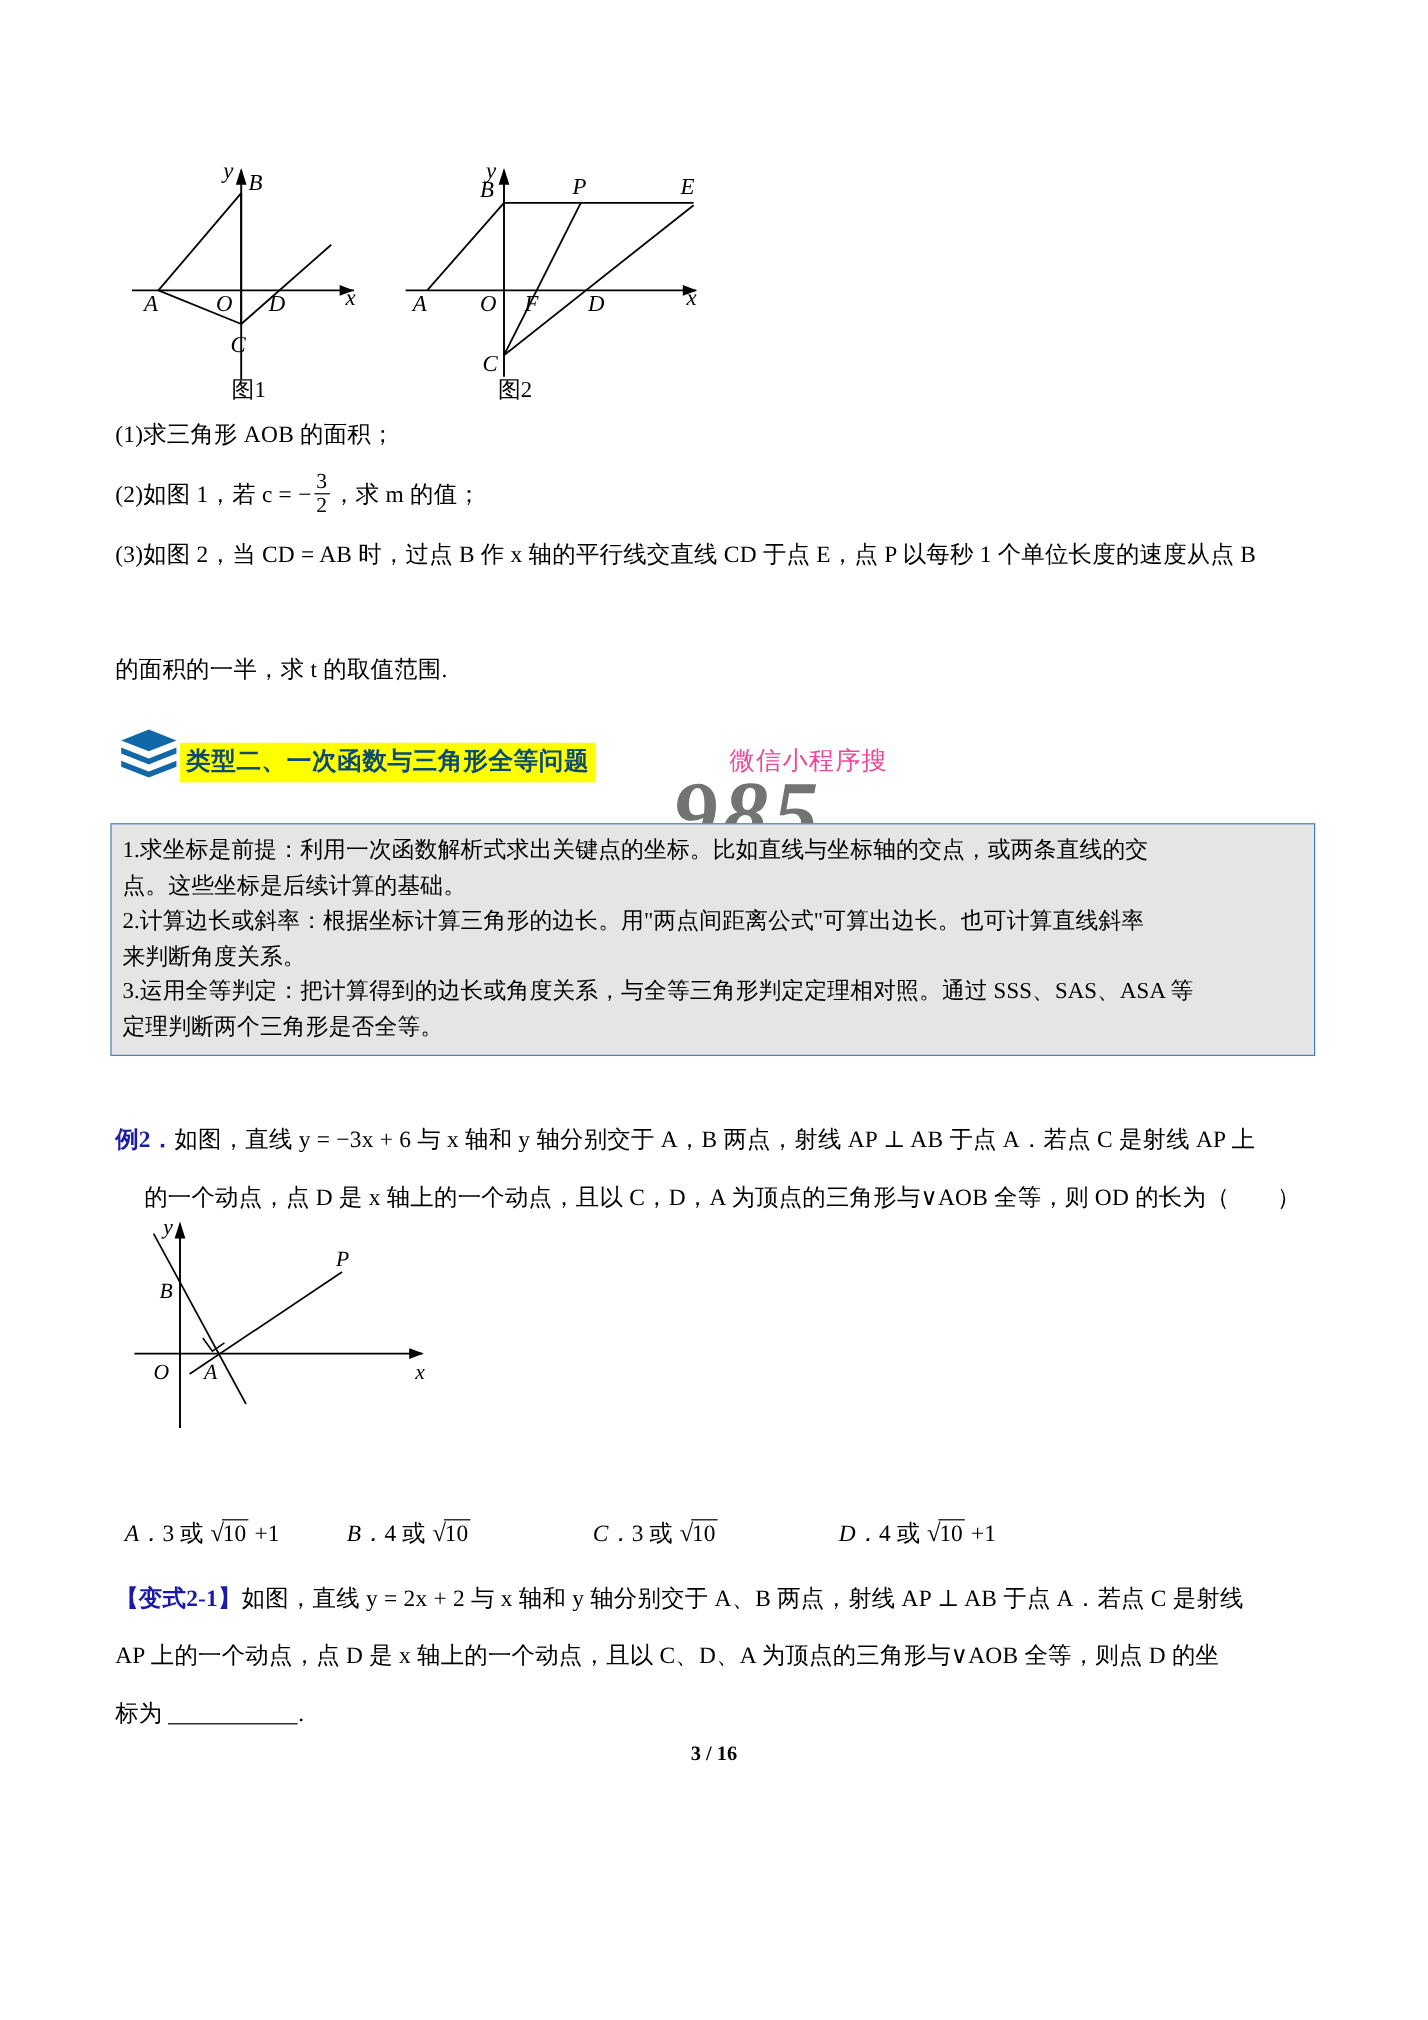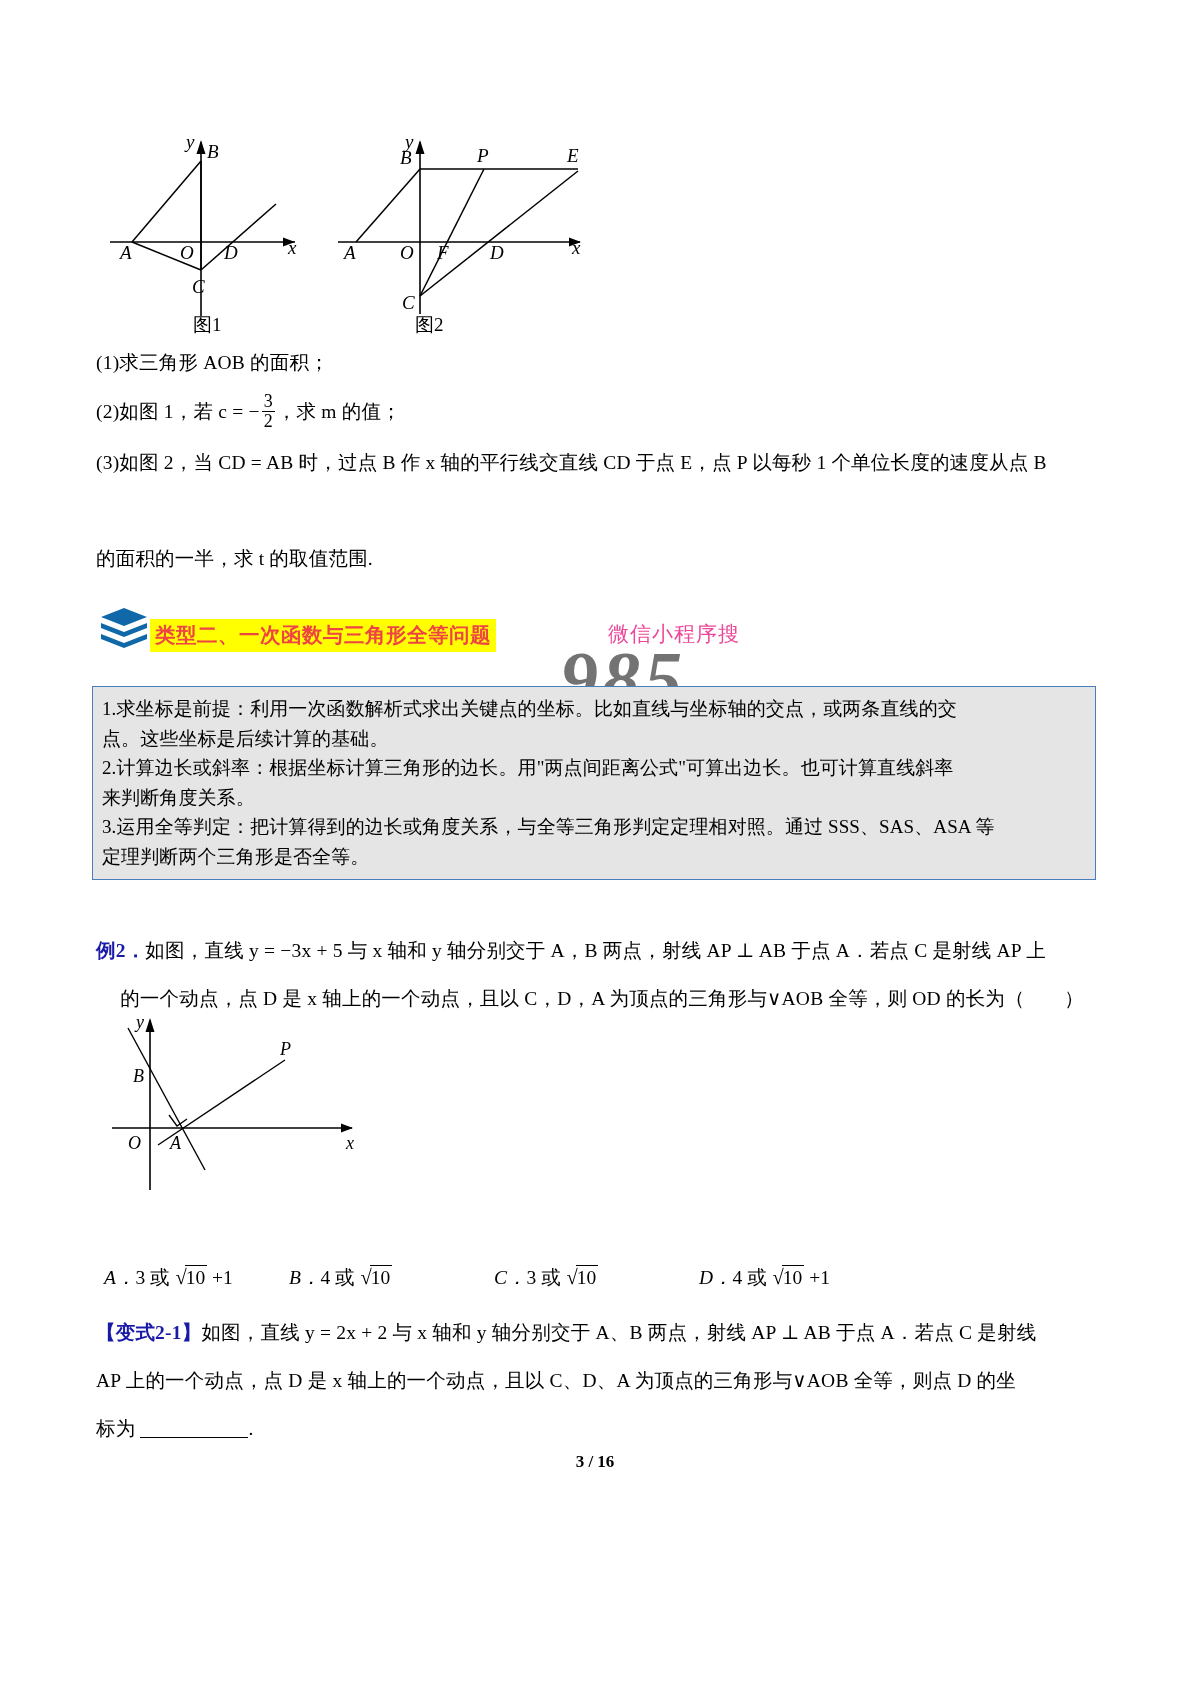--- a/index.html
+++ b/index.html
@@ -102,21 +102,21 @@
     height: 48px;
   }
   .book-icon {
     width: 48px;
     height: 46px;
     margin-right: 2px;
     flex: none;
   }
   .type-title {
     background: #ffff00;
-    color: #ef4444;
+    color: #0c4a6e;
     font-weight: bold;
     font-size: 20.5px;
     font-family: "Liberation Sans", sans-serif;
     letter-spacing: 0.5px;
     padding: 6px 5px 7px 5px;
     line-height: 20px;
     white-space: nowrap;
   }
 
   
@@ -259,21 +259,21 @@
   <div class="info-box">
     <div class="info-line">1.求坐标是前提：利用一次函数解析式求出关键点的坐标。比如直线与坐标轴的交点，或两条直线的交</div>
     <div class="info-line">点。这些坐标是后续计算的基础。</div>
     <div class="info-line">2.计算边长或斜率：根据坐标计算三角形的边长。用"两点间距离公式"可算出边长。也可计算直线斜率</div>
     <div class="info-line">来判断角度关系。</div>
     <div class="info-line">3.运用全等判定：把计算得到的边长或角度关系，与全等三角形判定定理相对照。通过 SSS、SAS、ASA 等</div>
     <div class="info-line">定理判断两个三角形是否全等。</div>
   </div>
 
   <div class="para" style="left:96px; top:936px; width:1012px;">
-    <span class="ex-label">例</span><span class="ex-label num">2．</span><span>如图，直线 y = −3x + 5 与 x 轴和 y 轴分别交于 A，B 两点，射线 AP ⊥ AB 于点 A．若点 C 是射线 AP 上</span>
+    <span class="ex-label">例</span><span class="ex-label num">2．</span><span>如图，直线 y = −3x + 6 与 x 轴和 y 轴分别交于 A，B 两点，射线 AP ⊥ AB 于点 A．若点 C 是射线 AP 上</span>
   </div>
   <div class="para" style="left:96px; top:984px; width:1012px;text-align:center;">
     <span>的一个动点，点 D 是 x 轴上的一个动点，且以 C，D，A 为顶点的三角形与∨AOB 全等，则 OD 的长为（　　）</span>
   </div>
 
   <svg style="position:absolute; left:100px; top:1010px; width:300px; height:190px;" viewBox="0 0 300 190">
 
     <line x1="12" y1="118" x2="252" y2="118" stroke="#000" stroke-width="1.6"></line>
     <polygon points="253,118 241,113.5 241,122.5" fill="#000"></polygon>
 

